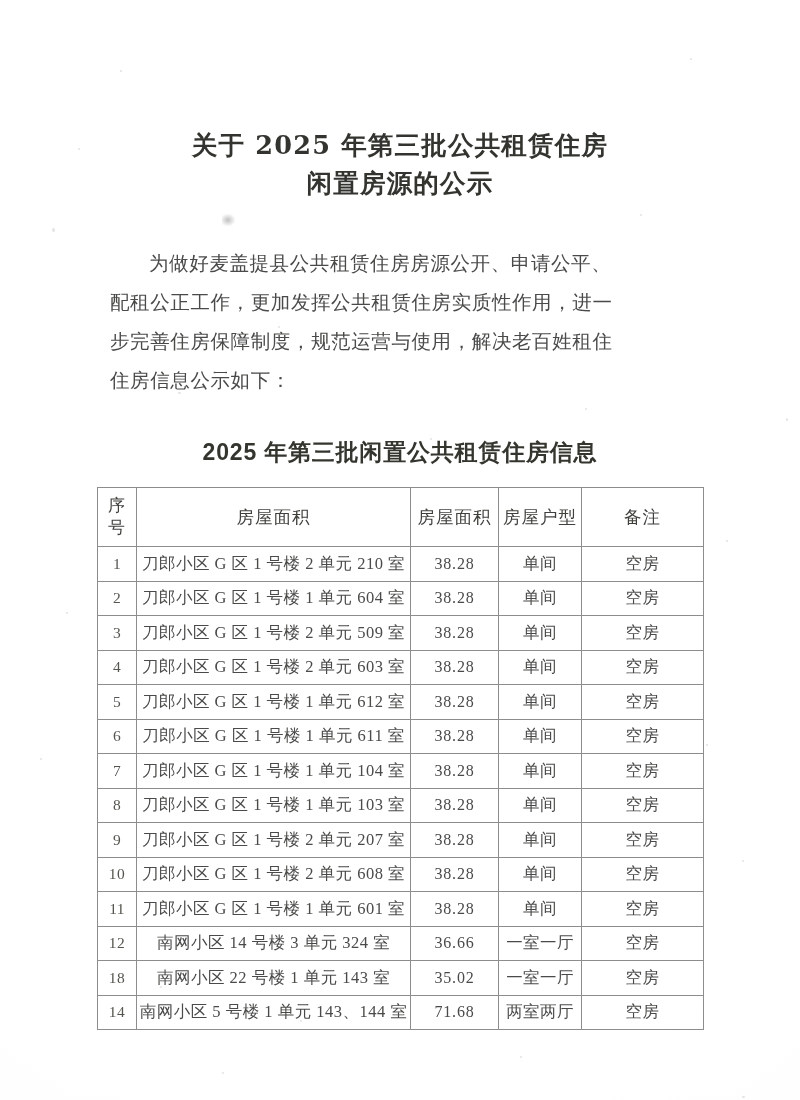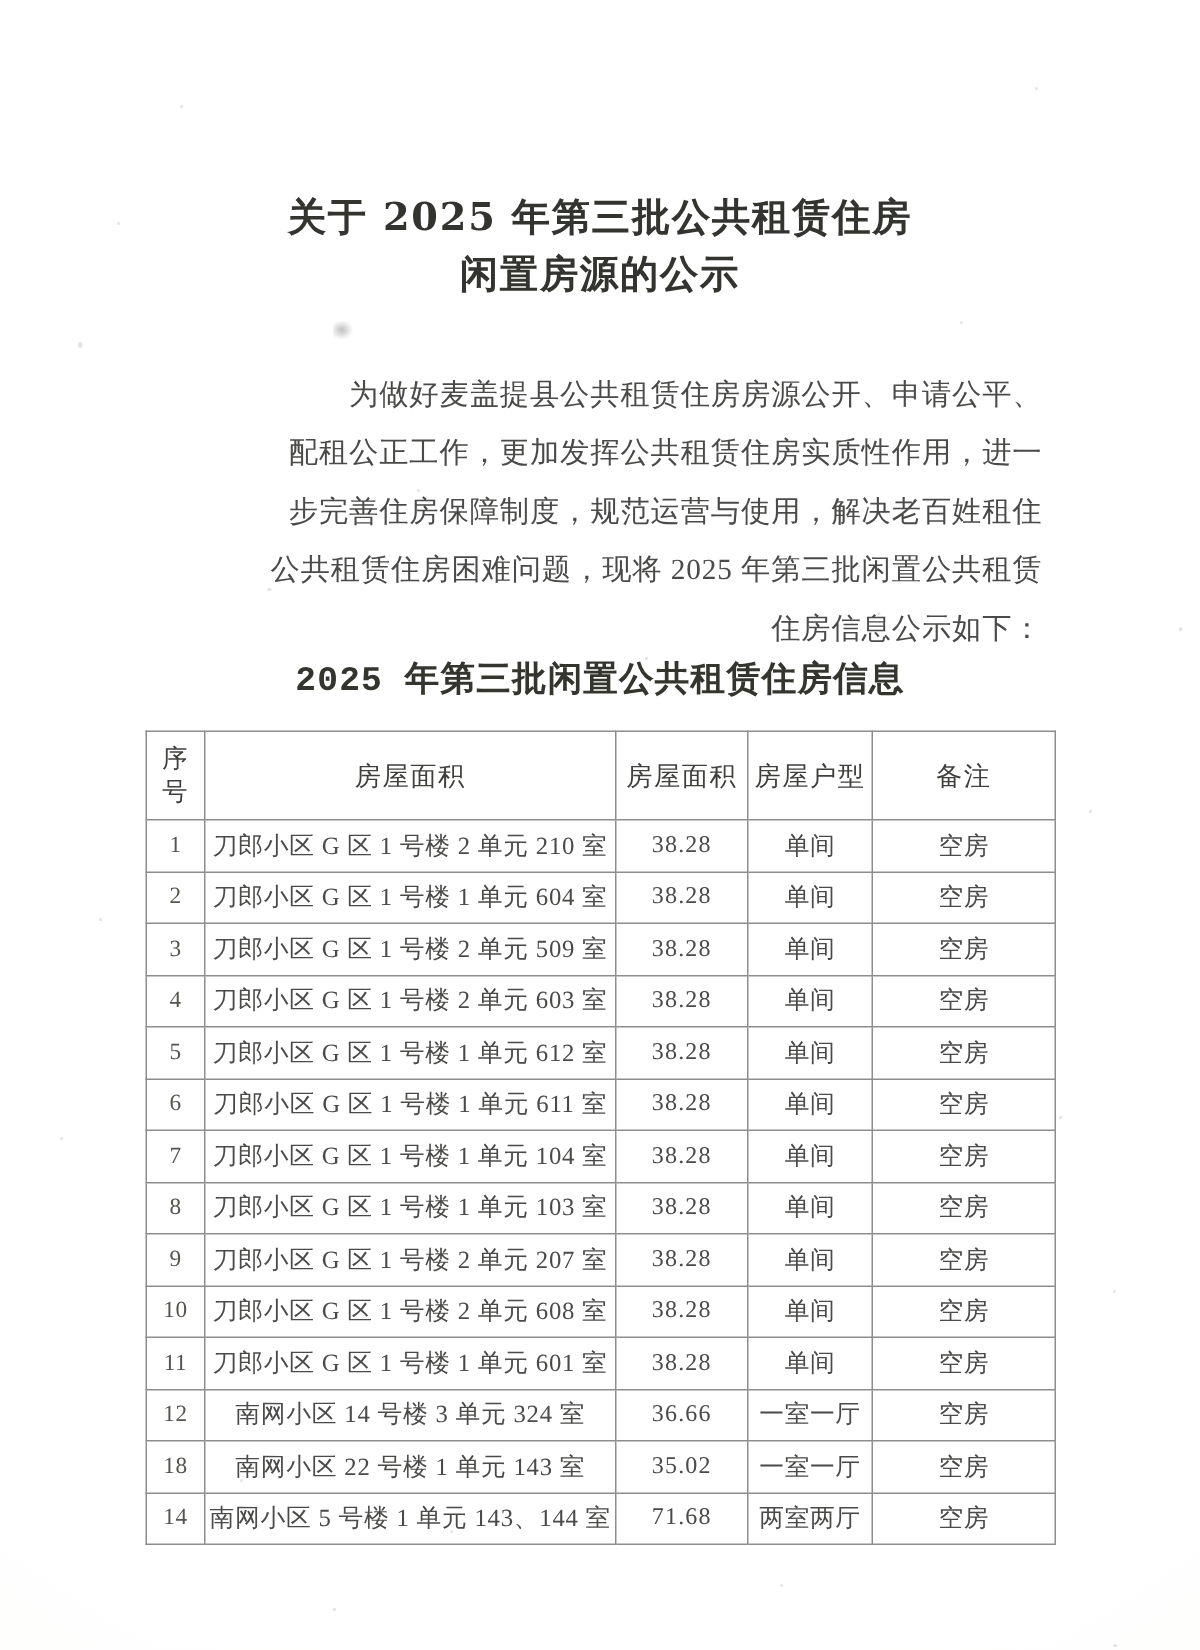--- a/index.html
+++ b/index.html
@@ -78,38 +78,37 @@
   
   .body-para {
     position: absolute;
     left: 110px;
     top: 244px;
     width: 585px;
     font-size: 19.5px;
     line-height: 39px;
     color: #4a4a48;
     letter-spacing: .6px;
-    text-align: right;
   }
   .body-para .pline {
     display: block;
     white-space: nowrap;
   }
   .body-para .pline.first {
     text-indent: 39px;
   }
 
   
   .table-heading {
     position: absolute;
     left: 0;
     top: 437px;
     width: 800px;
     text-align: center;
-    font-family: Liberation Mono, monospace;
+    font-family: Liberation Sans, sans-serif;
     font-weight: bold;
     font-size: 23px;
     letter-spacing: .8px;
     color: #35352f;
     white-space: nowrap;
   }
 
   
   .housing-table {
     position: absolute;
@@ -185,21 +184,20 @@
 
   <div class="doc-title">
     <span class="tline">关于 2025 年第三批公共租赁住房</span>
     <span class="tline">闲置房源的公示</span>
   </div>
 
   <div class="body-para">
     <span class="pline first">为做好麦盖提县公共租赁住房房源公开、申请公平、</span>
     <span class="pline">配租公正工作，更加发挥公共租赁住房实质性作用，进一</span>
     <span class="pline">步完善住房保障制度，规范运营与使用，解决老百姓租住</span>
-    <span class="pline">公共租赁住房困难问题，现将 2025 年第三批闲置公共租赁</span>
     <span class="pline">住房信息公示如下：</span>
   </div>
 
   <div class="table-heading">2025 年第三批闲置公共租赁住房信息</div>
 
   <table class="housing-table">
     <colgroup>
       <col class="w-idx">
         <col class="w-loc">
         <col class="w-area">

